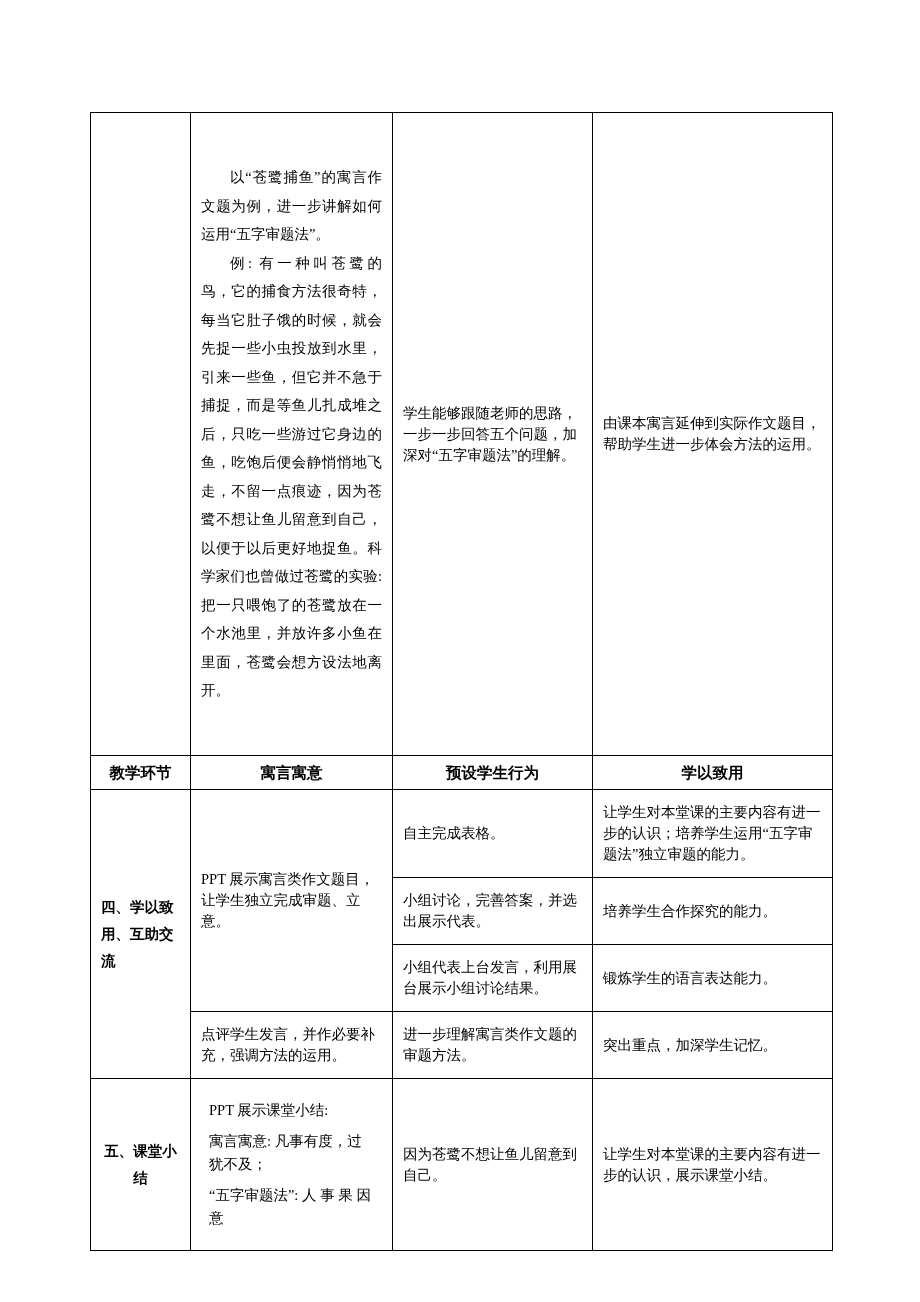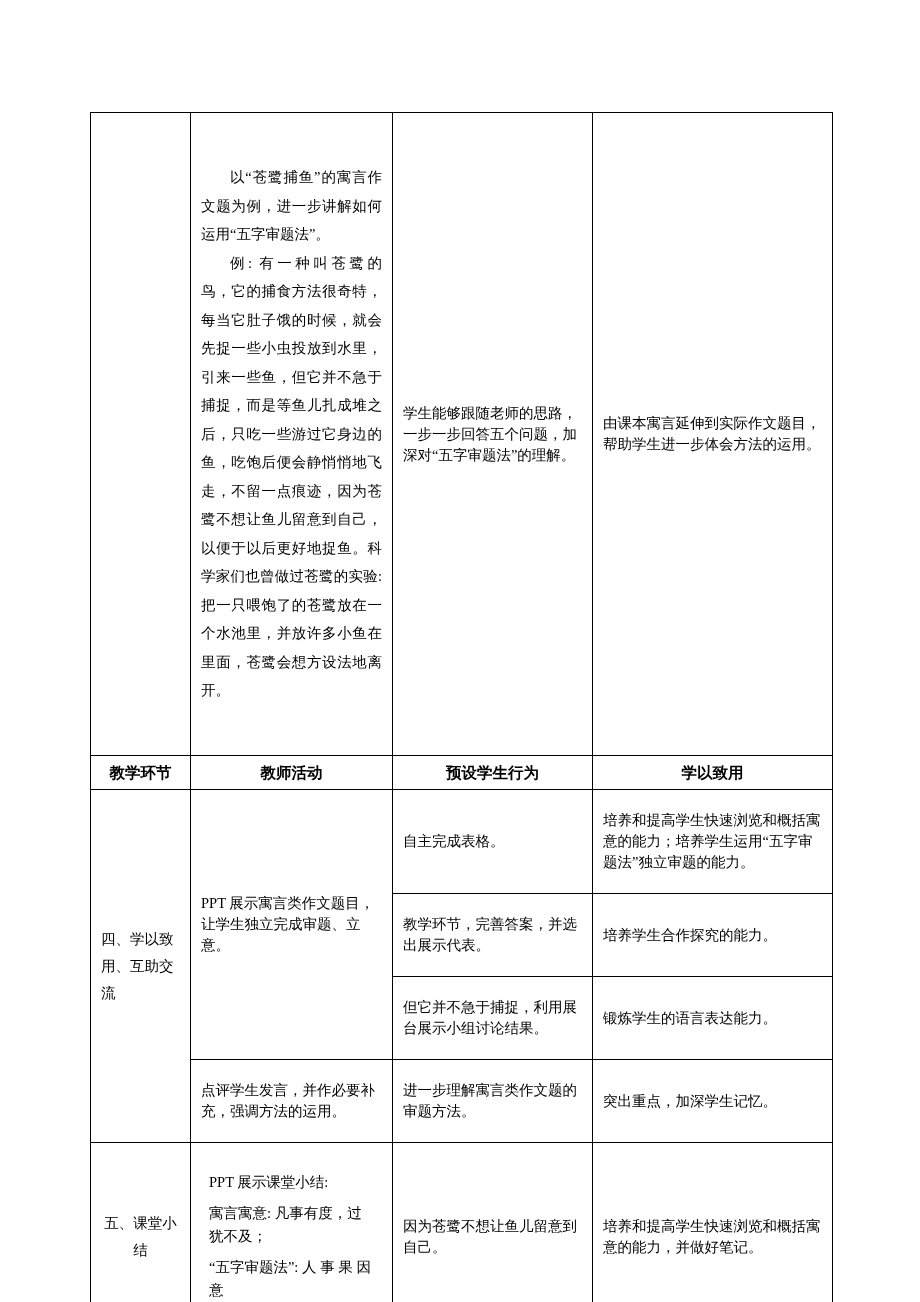--- a/index.html
+++ b/index.html
@@ -20,21 +20,21 @@
   table.doc-table {
     position: absolute;
     left: 90px;
     top: 112px;
     width: 742px;
     border-collapse: collapse;
     table-layout: fixed;
   }
   .doc-table td {
     border: 1px solid #000000;
-    padding: 20px 10px;
+    padding: 12px 10px;
     font-size: 14.5px;
     line-height: 21px;
     vertical-align: middle;
     word-break: break-all;
     overflow: hidden;
   }
   col.c1 { width: 100px; }
   col.c2 { width: 202px; }
   col.c3 { width: 200px; }
   col.c4 { width: 240px; }
@@ -56,21 +56,21 @@
 
   .teacher-long {
     text-align: justify;
     line-height: 28.5px !important;
   }
   .teacher-long .para {
     margin: 0;
     text-indent: 2em;
   }
   .stage-cell {
-    font-weight: normal;
+    font-weight: bold;
     font-size: 15px;
     line-height: 27px !important;
   }
   .stage-left  { text-align: left; padding: 4px 12px; }
   .stage-center{ text-align: center; }
   .teacher-lines p { margin: 8px; line-height: 23px; }
   .student-cell, .intent-cell, .teacher-cell { text-align: left; }
 </style>
 </head>
 <body>
@@ -90,50 +90,50 @@
       <td class="teacher-long">
         <p class="para">以“苍鹭捕鱼”的寓言作文题为例，进一步讲解如何运用“五字审题法”。</p>
         <p class="para">例: 有一种叫苍鹭的鸟，它的捕食方法很奇特，每当它肚子饿的时候，就会先捉一些小虫投放到水里，引来一些鱼，但它并不急于捕捉，而是等鱼儿扎成堆之后，只吃一些游过它身边的鱼，吃饱后便会静悄悄地飞走，不留一点痕迹，因为苍鹭不想让鱼儿留意到自己，以便于以后更好地捉鱼。科学家们也曾做过苍鹭的实验: 把一只喂饱了的苍鹭放在一个水池里，并放许多小鱼在里面，苍鹭会想方设法地离开。</p>
       </td>
       <td class="student-cell">学生能够跟随老师的思路，一步一步回答五个问题，加深对“五字审题法”的理解。</td>
       <td class="intent-cell">由课本寓言延伸到实际作文题目，帮助学生进一步体会方法的运用。</td>
     </tr>
 
     <tr class="row-header">
       <td>教学环节</td>
-      <td>教师活动</td>
+      <td>寓言寓意</td>
       <td>预设学生行为</td>
       <td>学以致用</td>
     </tr>
 
     <tr class="row-a">
       <td rowspan="4" class="stage-cell stage-left">四、学以致用、互助交流</td>
       <td rowspan="3" class="teacher-cell">PPT 展示寓言类作文题目，让学生独立完成审题、立意。</td>
       <td class="student-cell">自主完成表格。</td>
-      <td class="intent-cell">培养和提高学生快速浏览和概括寓意的能力；培养学生运用“五字审题法”独立审题的能力。</td>
+      <td class="intent-cell">让学生对本堂课的主要内容有进一步的认识；培养学生运用“五字审题法”独立审题的能力。</td>
     </tr>
     <tr class="row-b">
-      <td class="student-cell">教学环节，完善答案，并选出展示代表。</td>
+      <td class="student-cell">小组讨论，完善答案，并选出展示代表。</td>
       <td class="intent-cell">培养学生合作探究的能力。</td>
     </tr>
     <tr class="row-c">
-      <td class="student-cell">但它并不急于捕捉，利用展台展示小组讨论结果。</td>
+      <td class="student-cell">小组代表上台发言，利用展台展示小组讨论结果。</td>
       <td class="intent-cell">锻炼学生的语言表达能力。</td>
     </tr>
     <tr class="row-d">
       <td class="teacher-cell">点评学生发言，并作必要补充，强调方法的运用。</td>
       <td class="student-cell">进一步理解寓言类作文题的审题方法。</td>
       <td class="intent-cell">突出重点，加深学生记忆。</td>
     </tr>
 
     <tr class="row-e">
       <td class="stage-cell stage-center">五、课堂小结</td>
       <td class="teacher-cell teacher-lines">
         <p>PPT 展示课堂小结:</p>
         <p>寓言寓意: 凡事有度，过犹不及；</p>
         <p>“五字审题法”: 人 事 果 因 意</p>
       </td>
       <td class="student-cell">因为苍鹭不想让鱼儿留意到自己。</td>
-      <td class="intent-cell">培养和提高学生快速浏览和概括寓意的能力，并做好笔记。</td>
+      <td class="intent-cell">让学生对本堂课的主要内容有进一步的认识，展示课堂小结。</td>
     </tr>
   </tbody>
     </table>
 </div>
 
 </body></html>

